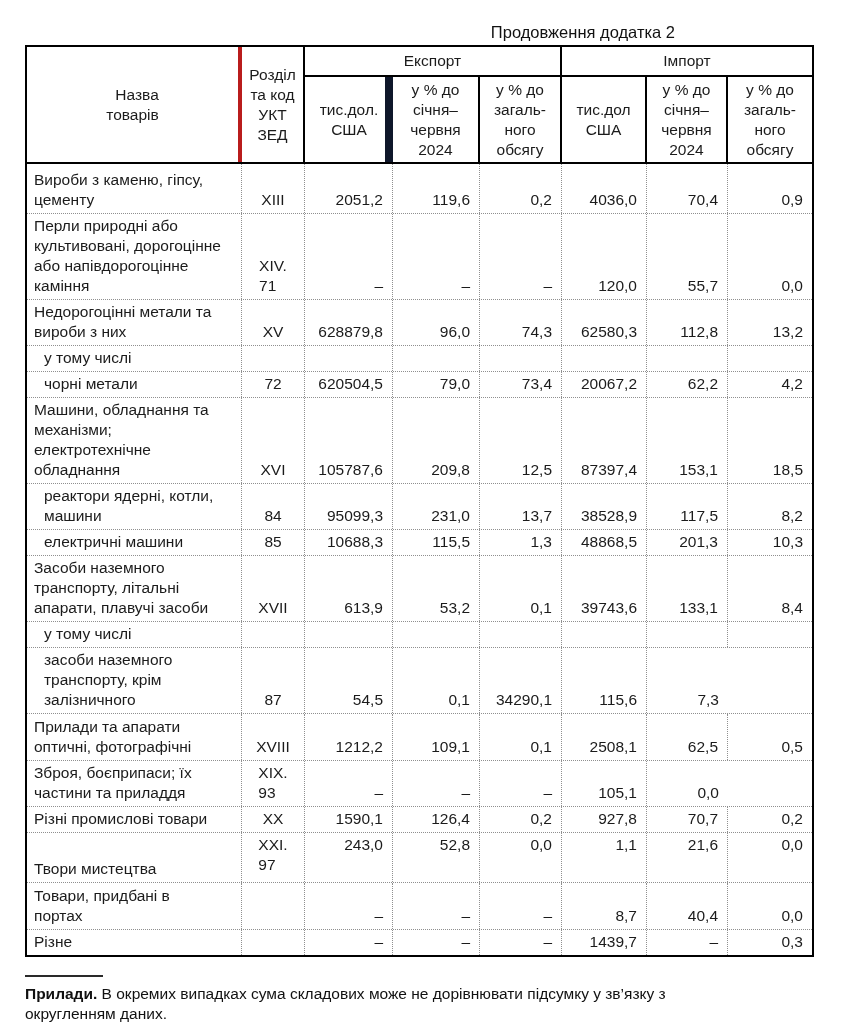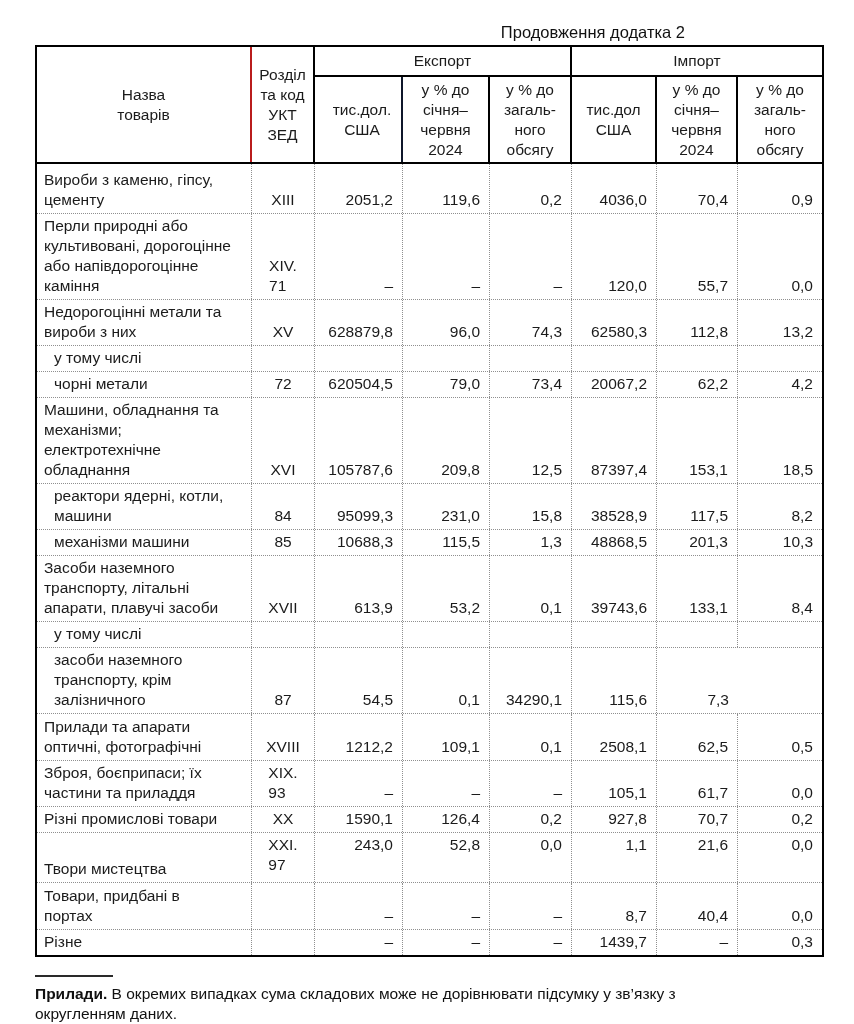--- a/index.html
+++ b/index.html
@@ -3,21 +3,21 @@
 <meta charset="utf-8">
 <style>
   * { box-sizing: border-box; margin: 0; padding: 0; }
   html, body { background: #ffffff; }
   body {
     width: 854px; height: 1024px;
     font-family: "Liberation Sans", "DejaVu Sans", sans-serif;
     color: #1b1b1b;
     overflow: hidden;
   }
-  .page { margin-left: 35px; width: 650px; }
+  .page { margin-left: 25px; width: 650px; }
   .doc-title {
     margin-top: 22px;
     margin-bottom: 3px;
     text-align: right;
     font-size: 16.5px;
     line-height: 20px;
     color: #111;
   }
   .tbl { border: 2px solid #000; width: 789px; }
   .grid8 {
@@ -28,25 +28,25 @@
   .thead {
     grid-template-rows: 30px 85px;
     border-bottom: 2px solid #000;
   }
   .th {
     display: flex; align-items: center; justify-content: center;
     text-align: center;
     font-size: 15.5px; line-height: 20px;
     white-space: pre-line;
   }
-  .th.name-h { grid-area: 1 / 1 / 3 / 2; border-right: 2px solid #b91c1c; }
+  .th.name-h { grid-area: 1 / 1 / 3 / 2; border-right: 4px solid #b91c1c; text-align: right; }
   .th.code-h { grid-area: 1 / 2 / 3 / 3; border-right: 2px solid #000; }
   .th.grp-exp { grid-area: 1 / 3 / 2 / 6; border-right: 2px solid #000; border-bottom: 2px solid #000; }
   .th.grp-imp { grid-area: 1 / 6 / 2 / 9; border-bottom: 2px solid #000; }
-  .th.s1 { grid-area: 2 / 3 / 3 / 4; border-right: 2px solid #0f172a; padding-left: 8px; }
+  .th.s1 { grid-area: 2 / 3 / 3 / 4; border-right: 8px solid #0f172a; padding-left: 8px; }
   .th.s2 { grid-area: 2 / 4 / 3 / 5; border-right: 2px solid #000; }
   .th.s3 { grid-area: 2 / 5 / 3 / 6; border-right: 2px solid #000; }
   .th.s4 { grid-area: 2 / 6 / 3 / 7; border-right: 2px solid #000; }
   .th.s5 { grid-area: 2 / 7 / 3 / 8; border-right: 2px solid #000; }
   .th.s6 { grid-area: 2 / 8 / 3 / 9; }
   
   .tr { border-bottom: 1px dotted #8f8f8f; }
   .tr:last-child { border-bottom: none; }
   .td {
     display: flex; align-items: flex-end;
@@ -189,28 +189,28 @@
       <div class="td num">153,1</div>
       <div class="td num">18,5</div>
     </div>
 
     <div class="grid8 tr" style="min-height:46px">
       <div class="td name sub">реактори ядерні, котли,
 машини</div>
       <div class="td code">84</div>
       <div class="td num">95099,3</div>
       <div class="td num">231,0</div>
-      <div class="td num">15,8</div>
+      <div class="td num">13,7</div>
       <div class="td num">38528,9</div>
       <div class="td num">117,5</div>
       <div class="td num">8,2</div>
     </div>
 
     <div class="grid8 tr" style="min-height:24px">
-      <div class="td name sub">механізми машини</div>
+      <div class="td name sub">електричні машини</div>
       <div class="td code">85</div>
       <div class="td num">10688,3</div>
       <div class="td num">115,5</div>
       <div class="td num">1,3</div>
       <div class="td num">48868,5</div>
       <div class="td num">201,3</div>
       <div class="td num">10,3</div>
     </div>
 
     <div class="grid8 tr" style="min-height:66px">
@@ -263,21 +263,20 @@
 
     <div class="grid8 tr" style="min-height:46px">
       <div class="td name">Зброя, боєприпаси; їх
 частини та приладдя</div>
       <div class="td code">XIX.
 93</div>
       <div class="td num">–</div>
       <div class="td num">–</div>
       <div class="td num">–</div>
       <div class="td num">105,1</div>
-      <div class="td num">61,7</div>
       <div class="td num">0,0</div>
     </div>
 
     <div class="grid8 tr" style="min-height:24px">
       <div class="td name">Різні промислові товари</div>
       <div class="td code">XX</div>
       <div class="td num">1590,1</div>
       <div class="td num">126,4</div>
       <div class="td num">0,2</div>
       <div class="td num">927,8</div>

